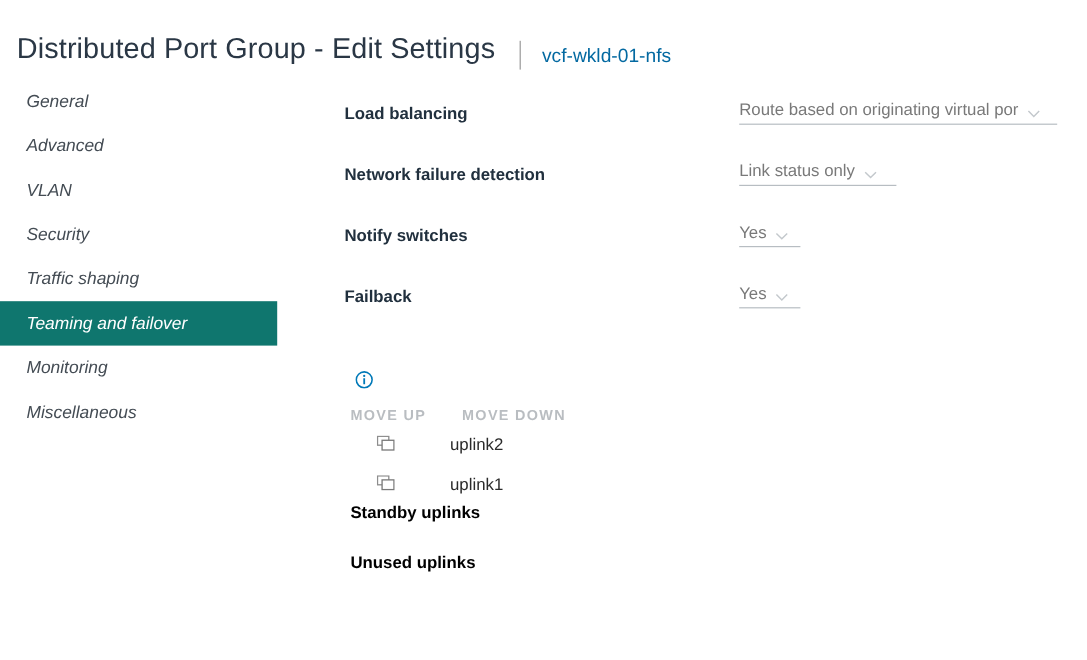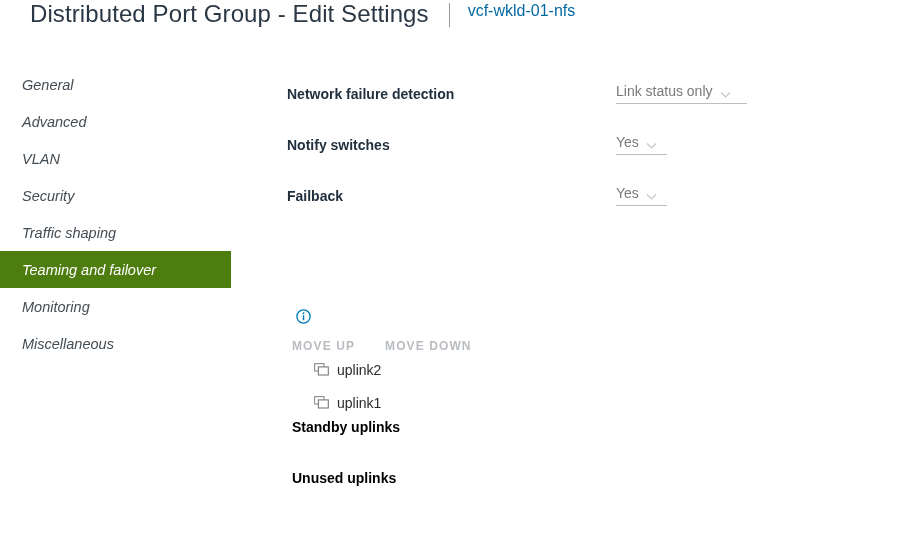--- a/index.html
+++ b/index.html
@@ -17,22 +17,22 @@
   }
 
   
   .page-header {
     position: absolute;
     left: 0;
     top: 0;
     width: 906px;
     height: 55px;
     display: flex;
-    align-items: flex-start;
-    padding-left: 30px;
+    align-items: flex-end;
+    padding-left: 14px;
     box-sizing: border-box;
   }
   .page-title {
     font-size: 24px;
     font-weight: 400;
     color: #2a3745;
     letter-spacing: 0.1px;
     white-space: nowrap;
   }
   .title-sep {
@@ -66,21 +66,21 @@
     display: flex;
     align-items: center;
     padding-left: 22px;
     box-sizing: border-box;
     font-size: 14.5px;
     color: #444c54;
     cursor: pointer;
     width: 231px;
   }
   .sidebar-item.selected {
-    background: #4d7c0f;
+    background: #0f766e;
     color: #ffffff;
   }
 
   
   .form-area {
     position: absolute;
     left: 287px;
     top: 75px;
     width: 600px;
   }
@@ -167,28 +167,29 @@
   .move-btn + .move-btn { margin-left: 30px; }
 
   .uplink-group-title {
     font-size: 14px;
     font-weight: bold;
     color: #000000;
     padding-left: 5px;
   }
   #grp-active   { margin-top: 16px; }
   #grp-standby  { }
-  #grp-unused   { margin-top: 35px; }
+  #grp-unused   { margin-top: 25px; }
 
   .uplink-row {
     display: flex;
     align-items: center;
     height: 33px;
     padding-left: 27px;
     cursor: pointer;
+    gap: 38px;
   }
   .nic-icon {
     flex: 0 0 auto;
     margin-right: 8px;
     position: relative;
     top: 0px;
   }
   .nic-icon svg { display: block; }
   .uplink-name {
     font-size: 14px;
@@ -226,20 +227,31 @@
   <div class="sidebar-item">
     <span>Monitoring</span>
   </div>
   <div class="sidebar-item">
     <span>Miscellaneous</span>
   </div>
 </div>
 
 <div class="form-area">
 
+  <div class="form-row">
+    <span class="form-label">Load balancing</span>
+    <div class="select-wrap" id="lb-select">
+      <span class="sel-text">Route based on originating virtual por</span>
+      <span class="chevron">
+        <svg width="11" height="8" viewBox="0 0 11 8">
+            <path d="M1 1.5 L5.5 6 L10 1.5" fill="none" stroke="#c3c8cc" stroke-width="1.2"></path>
+          </svg>
+      </span>
+    </div>
+  </div>
 
   <div class="form-row">
     <span class="form-label">Network failure detection</span>
     <div class="select-wrap" id="nfd-select">
       <span class="sel-text">Link status only</span>
       <span class="chevron">
         <svg width="11" height="8" viewBox="0 0 11 8">
             <path d="M1 1.5 L5.5 6 L10 1.5" fill="none" stroke="#c3c8cc" stroke-width="1.2"></path>
           </svg>
       </span>

